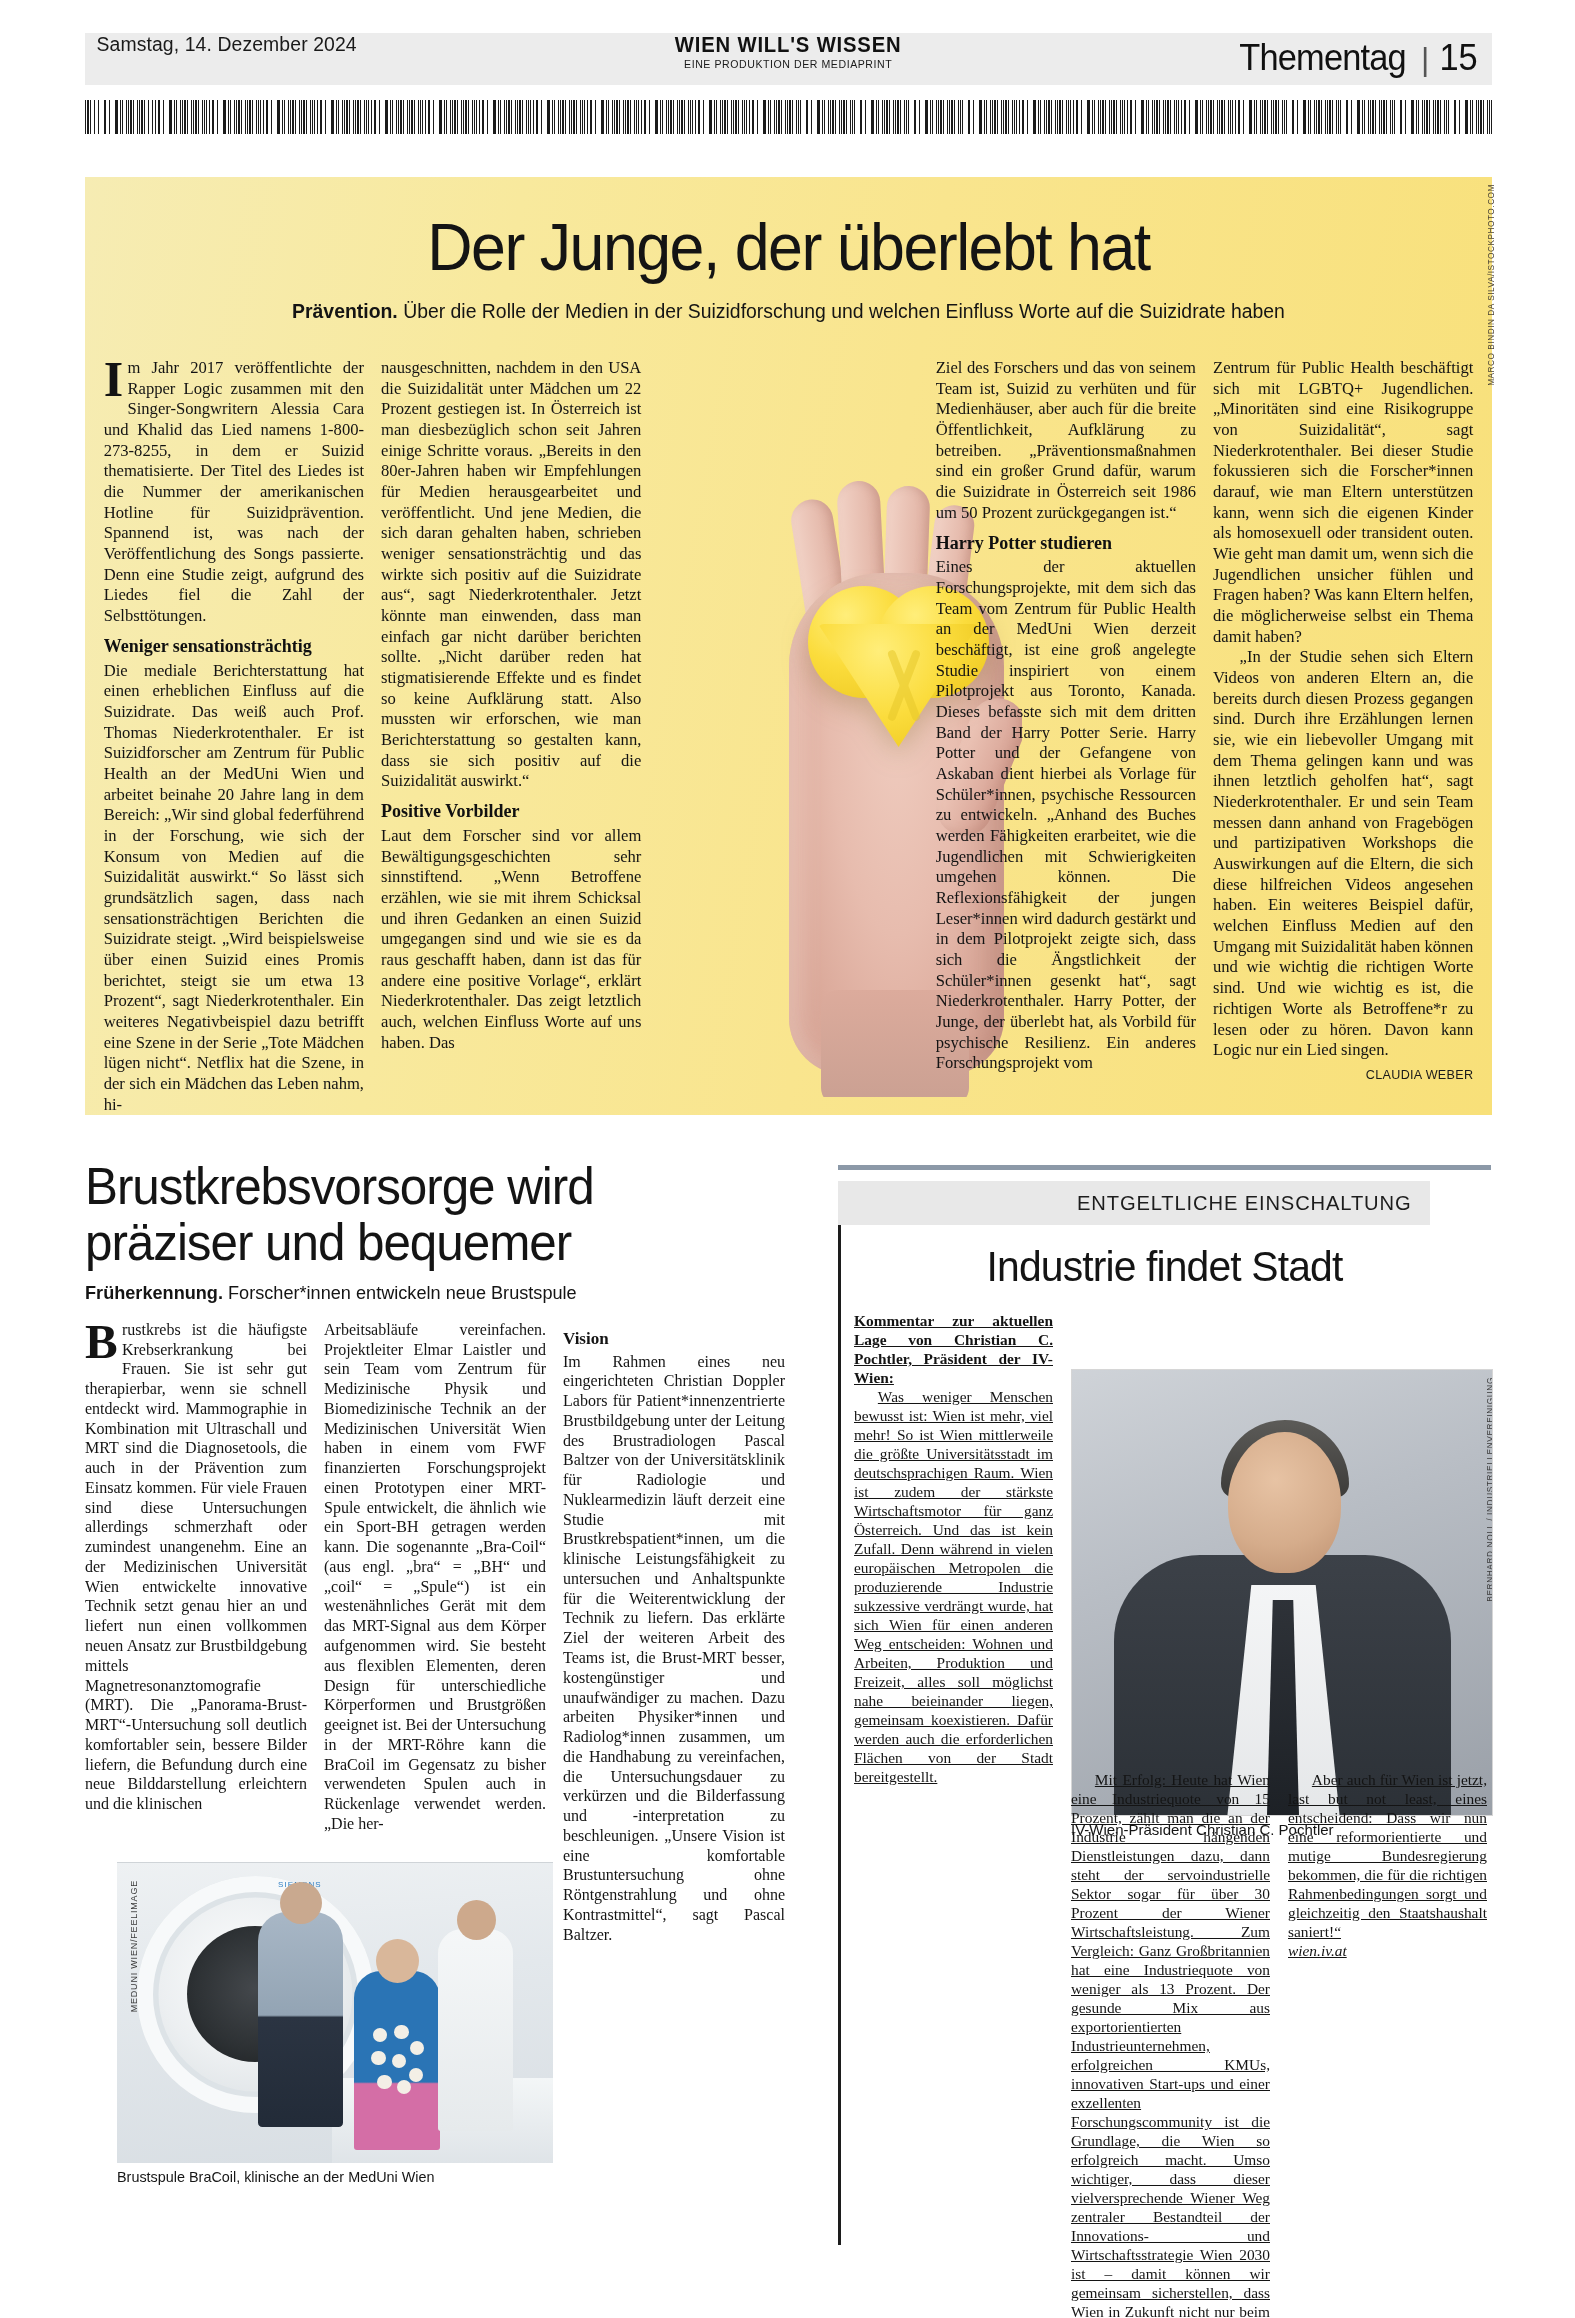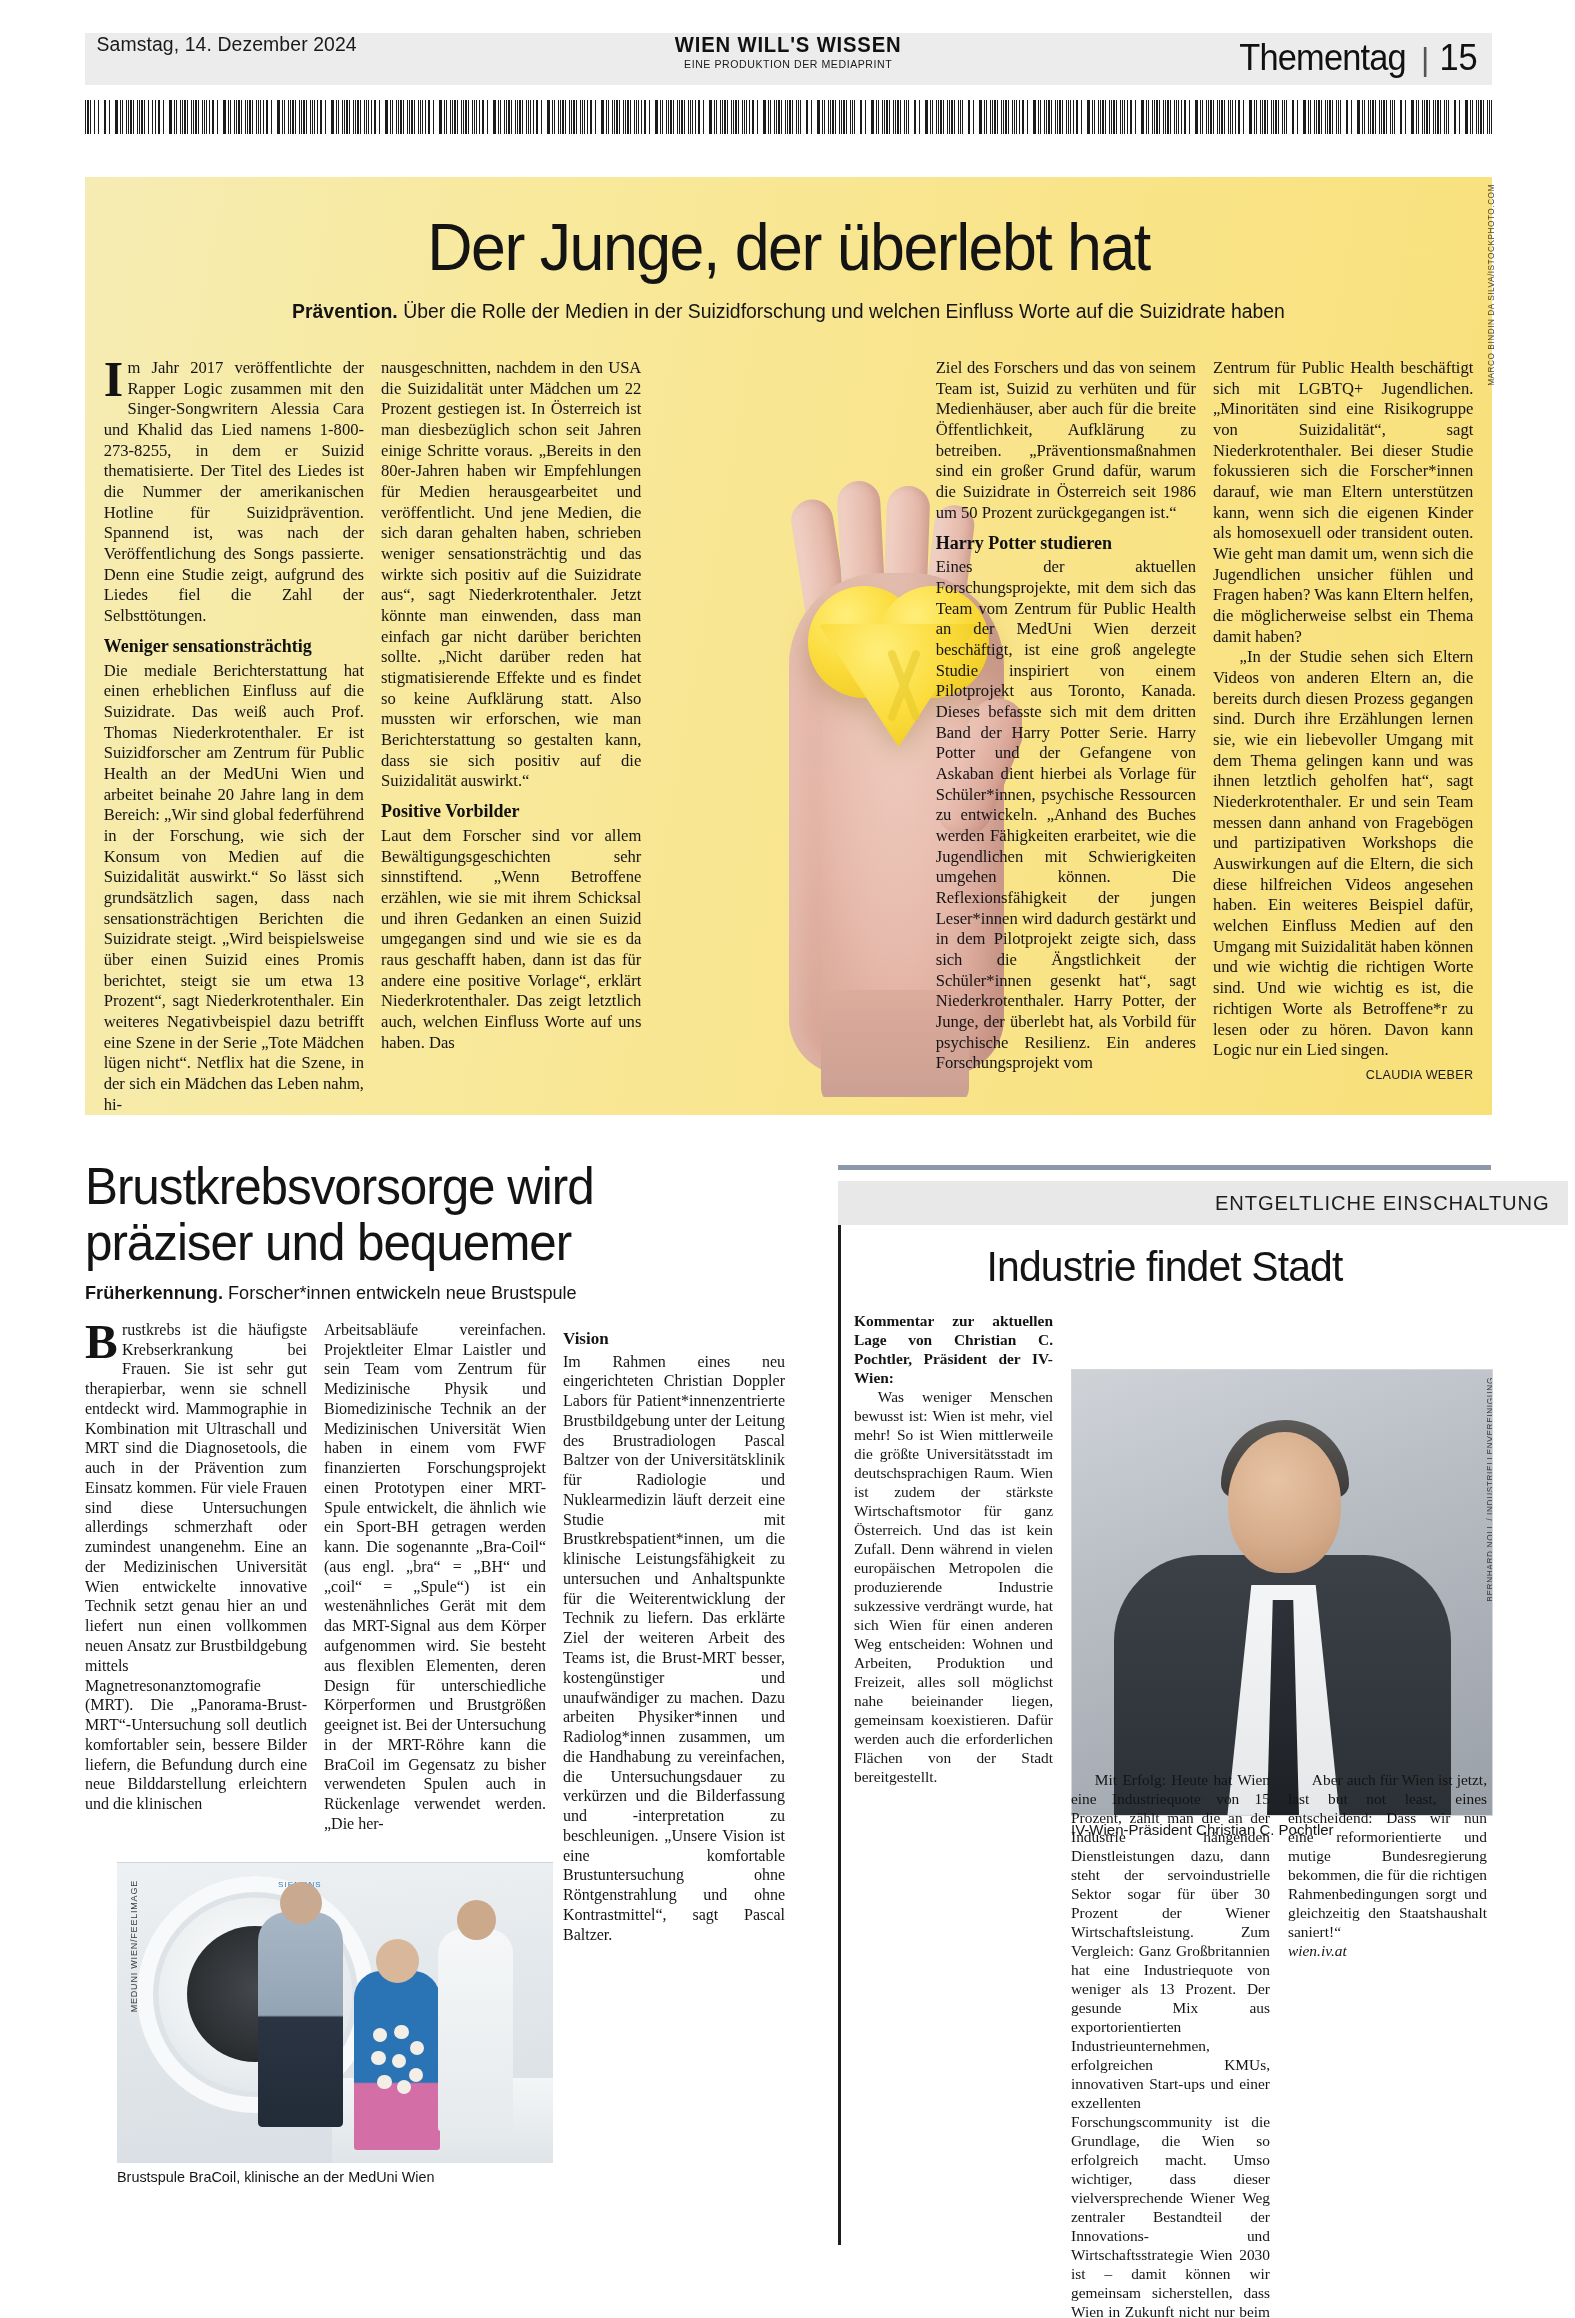--- a/index.html
+++ b/index.html
@@ -235,40 +235,40 @@
   }
   .mri-caption{
     position:absolute;left:32px;top:1010px;width:445px;
     font-family:"Liberation Sans",sans-serif;font-size:14.4px;color:#161616;
   }
 
   
   .promo{position:absolute;left:753px;top:0;width:653px;height:1085px;}
   .promo-rule{position:absolute;left:0;top:5.7px;width:653px;height:5px;background:#8c99a8;}
   .promo-band{
-    position:absolute;left:0;top:21.5px;width:730px;height:44px;background:#e8e8e8;
+    position:absolute;left:0;top:21.5px;width:592px;height:44px;background:#e8e8e8;
     display:flex;align-items:center;justify-content:flex-end;
   }
   .promo-band span{
     font-family:"Liberation Sans",sans-serif;font-size:21px;letter-spacing:0.9px;color:#1d1d1d;
     margin-right:11.5px;transform:scaleX(.96);
   }
   .promo-left-rule{position:absolute;left:0;top:21.5px;width:2.9px;height:1064px;background:#1d1d1d;}
   .promo-h1{
     position:absolute;left:0;top:83px;width:653px;text-align:center;
     font-family:"Liberation Sans",sans-serif;font-size:43px;letter-spacing:-0.9px;color:#141414;
     transform:scaleX(.95);
   }
   .promo-cols{position:absolute;left:16px;top:152px;width:637px;display:flex;}
   .c3{
     width:199px;margin-right:18px;font-size:15.4px;line-height:1.235;
     text-align:justify;color:#141414;
   }
   .c3:last-child{margin-right:0;}
-  .c3 p{margin:0;}
+  .c3 p{margin:0;text-decoration:underline;}
   .c3 .lead{font-weight:bold;}
   .c3 .ind{text-indent:1.55em;}
   .c3 .url{font-style:italic;}
 
   .pochtler{
     position:absolute;left:233px;top:210px;width:420px;height:445px;
     background:linear-gradient(160deg,#cfd3d8 0%,#b9bec5 38%,#9aa0a8 100%);
     overflow:hidden;border:0.7px solid #d6d6d6;
   }
   .pochtler .suit{

